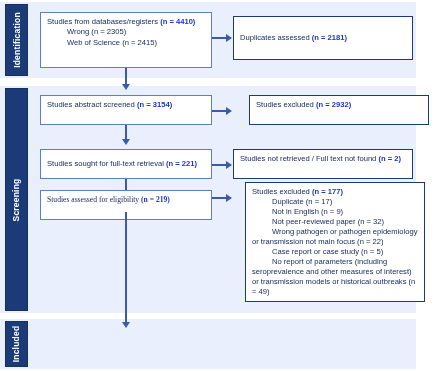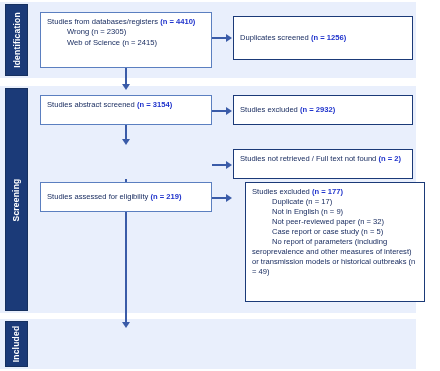--- a/index.html
+++ b/index.html
@@ -95,66 +95,72 @@
       <span>(n = 2305)</span>
     </span>
     <span class="sub">
       <span>Web of Science</span>
       <span>(n = 2415)</span>
     </span>
   </div>
 
   <div class="box solid" style="left:233px;top:16px;width:180px;height:44px;display:flex;align-items:center;">
     <span>
-      <span>Duplicates screened</span>
-      <span class="n">(n = 1256)</span>
+      <span>Duplicates assessed</span>
+      <span class="n">(n = 2181)</span>
     </span>
   </div>
 
   <div class="arrow-h" style="left:212px;top:37px;width:15px;"></div>
   <div class="head-r" style="left:226px;top:33.6px;"></div>
 
   <div class="arrow-v" style="left:125px;top:68px;height:18px;"></div>
   <div class="head-d" style="left:121.8px;top:84px;"></div>
 
   <div class="box" style="left:40px;top:95px;width:172px;height:30px;display:flex;align-items:flex-start;">
     <span>
       <span>Studies abstract screened</span>
       <span class="n">(n = 3154)</span>
     </span>
   </div>
 
-  <div class="box solid" style="left:233px;top:95px;width:180px;height:30px;display:flex;align-items:center;">
+  <div class="box solid" style="left:249px;top:95px;width:180px;height:30px;display:flex;">
     <span>
       <span>Studies excluded</span>
       <span class="n">(n = 2932)</span>
     </span>
   </div>
 
   <div class="arrow-h" style="left:212px;top:110px;width:15px;"></div>
   <div class="head-r" style="left:226px;top:106.6px;"></div>
 
   <div class="arrow-v" style="left:125px;top:125px;height:16px;"></div>
   <div class="head-d" style="left:121.8px;top:139px;"></div>
 
+  <div class="box" style="left:40px;top:149px;width:172px;height:30px;display:flex;align-items:center;">
+    <span>
+      <span>Studies sought for full-text retrieval</span>
+      <span class="n">(n = 221)</span>
+    </span>
+  </div>
 
   <div class="box solid" style="left:233px;top:149px;width:180px;height:30px;display:flex;align-items:flex-start;">
     <span>
       <span>Studies not retrieved / Full text not found</span>
       <span class="n">(n = 2)</span>
     </span>
   </div>
 
   <div class="arrow-h" style="left:212px;top:164px;width:15px;"></div>
   <div class="head-r" style="left:226px;top:160.6px;"></div>
 
   <div class="arrow-v" style="left:125px;top:179px;height:16px;"></div>
   <div class="head-d" style="left:121.8px;top:193px;"></div>
 
-  <div class="box" style="left:40px;top:182px;width:172px;height:30px;display:flex;align-items:center;">
+  <div class="box" style="left:40px;top:190px;width:172px;height:30px;display:flex;align-items:flex-start;font-family:Liberation Serif, serif;">
     <span>
       <span>Studies assessed for eligibility</span>
       <span class="n">(n = 219)</span>
     </span>
   </div>
 
   <div class="box solid" style="left:245px;top:182px;width:180px;height:120px;line-height:1.32;">
     <span>Studies excluded</span>
     <span class="n">(n = 177)</span>
     <span class="hang">
@@ -163,20 +169,24 @@
     </span>
     <span class="hang">
       <span class="ind">Not in English</span>
       <span>(n = 9)</span>
     </span>
     <span class="hang">
       <span class="ind">Not peer-reviewed paper</span>
       <span>(n = 32)</span>
     </span>
     <span class="hang">
+      <span class="ind">Wrong pathogen or pathogen epidemiology or transmission not main focus</span>
+      <span>(n = 22)</span>
+    </span>
+    <span class="hang">
       <span class="ind">Case report or case study</span>
       <span>(n = 5)</span>
     </span>
     <span class="hang">
       <span class="ind">No report of parameters (including seroprevalence and other measures of interest) or transmission models or historical outbreaks</span>
       <span>(n = 49)</span>
     </span>
   </div>
 
   <div class="arrow-h" style="left:212px;top:197px;width:15px;"></div>

